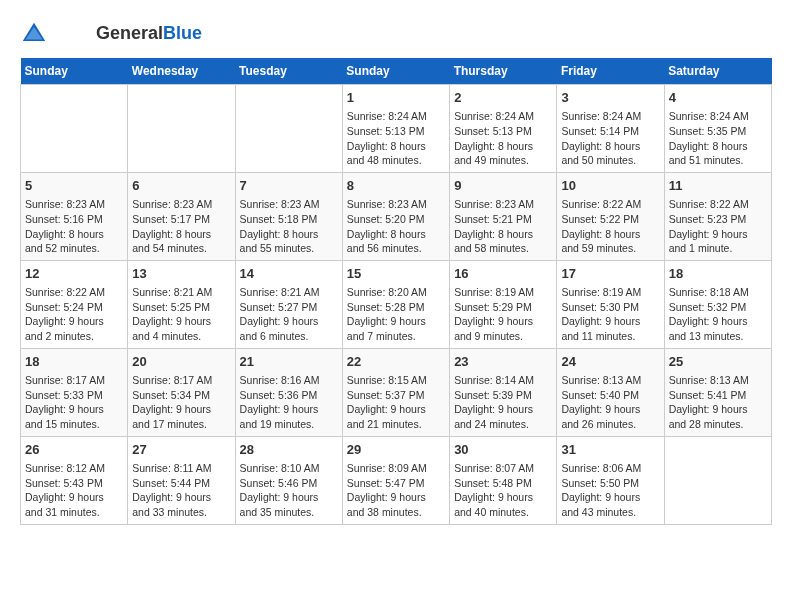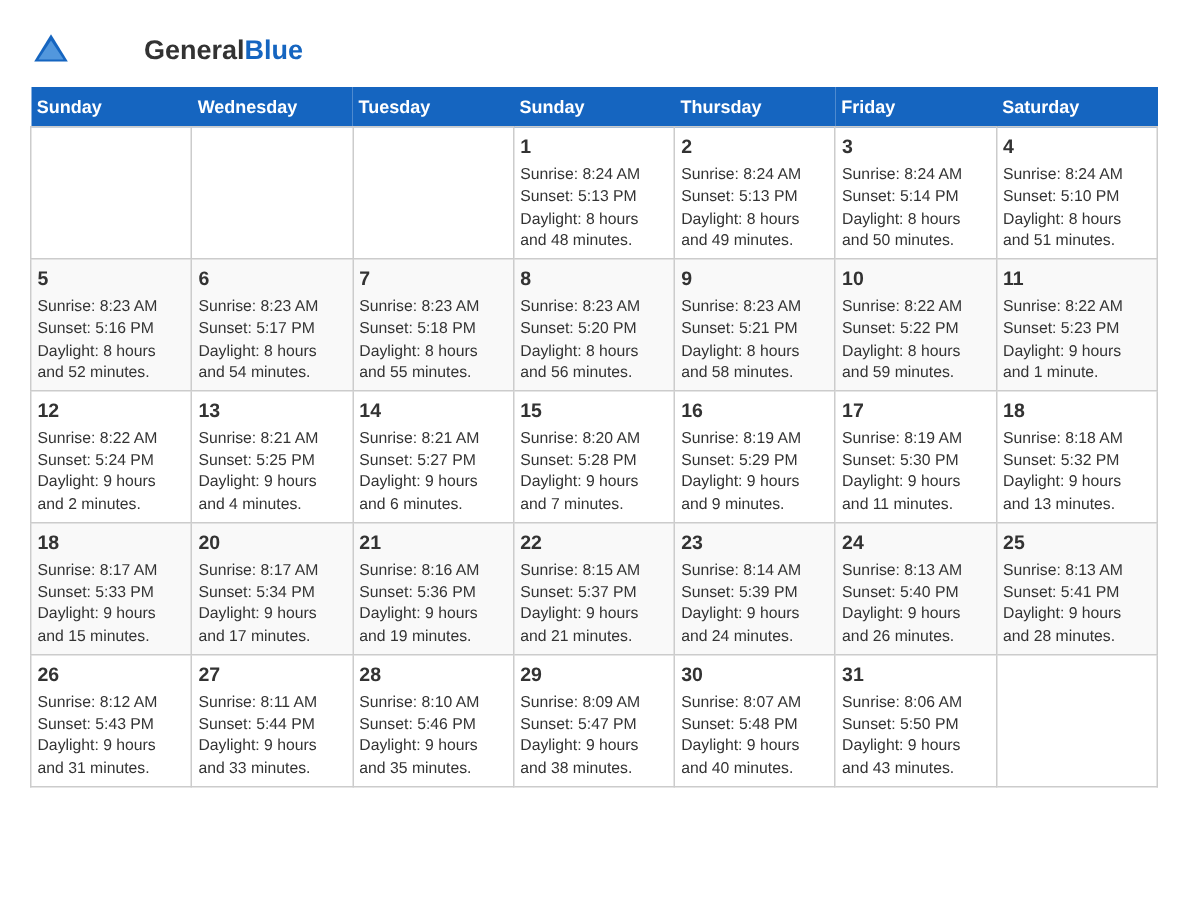--- a/index.html
+++ b/index.html
@@ -140,21 +140,21 @@
         </td>
         <td>
           <span class="day-number">3</span>
           <div class="day-info">Sunrise: 8:24 AM</div>
           <div class="day-info">Sunset: 5:14 PM</div>
           <div class="day-info">Daylight: 8 hours and 50 minutes.</div>
         </td>
         <td>
           <span class="day-number">4</span>
           <div class="day-info">Sunrise: 8:24 AM</div>
-          <div class="day-info">Sunset: 5:10 PM</div>
+          <div class="day-info">Sunset: 5:35 PM</div>
           <div class="day-info">Daylight: 8 hours and 51 minutes.</div>
         </td>
       </tr>
       <tr>
         <td>
           <span class="day-number">5</span>
           <div class="day-info">Sunrise: 8:23 AM</div>
           <div class="day-info">Sunset: 5:16 PM</div>
           <div class="day-info">Daylight: 8 hours and 52 minutes.</div>
         </td>

